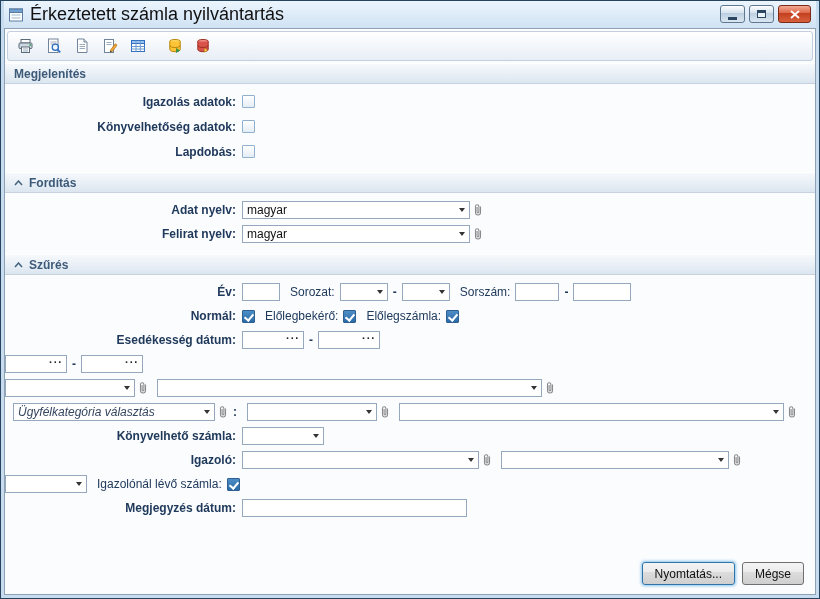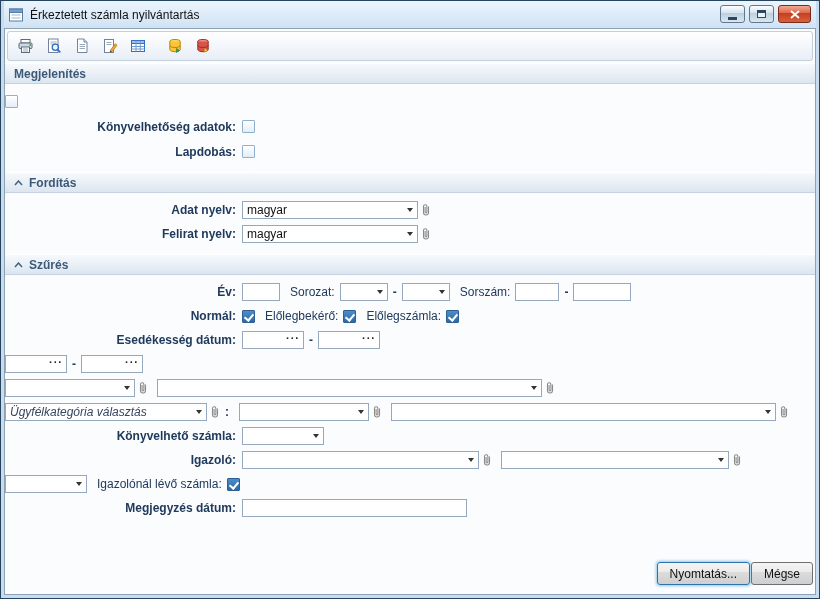--- a/index.html
+++ b/index.html
@@ -3,21 +3,21 @@
 <meta charset="utf-8">
 <style>
   html,body{margin:0;padding:0;background:#8f9daa;font-family:"Liberation Sans",sans-serif;}
   *{box-sizing:border-box;}
   .window{width:820px;height:599px;border:1px solid #27445e;background:#c8dcf0;padding:0 3px 3px;
           display:flex;flex-direction:column;font-size:12px;color:#1c2a3a;}
   
   .titlebar{height:27px;display:flex;align-items:center;padding:0 4px;position:relative;
             background:linear-gradient(#ecf5fd,#cfe2f4);}
   .app-icon{width:16px;height:16px;display:inline-flex;margin-right:6px;}
-  .title-text{font-size:12px;color:#111;white-space:nowrap;}
+  .title-text{font-size:18px;color:#111;white-space:nowrap;}
   .win-controls{position:absolute;right:5px;top:4px;display:flex;}
   .wbtn{height:18px;border:1px solid #5f7890;border-radius:3px;margin-left:4px;
         display:inline-flex;align-items:center;justify-content:center;cursor:pointer;
         background:linear-gradient(#fdfeff,#d4e1ed 45%,#bccfe0 45%,#dbe7f2);}
   .wbtn.min,.wbtn.max{width:25px;}
   .wbtn.close{width:33px;border-color:#7e2a18;
         background:linear-gradient(#f2a893,#dd6647 45%,#c2401f 45%,#d8603c);}
   .glyph-min{width:9px;height:3px;background:#2a4660;margin-top:8px;}
   .glyph-max{width:9px;height:8px;border:1px solid #2a4660;border-top-width:3px;background:#eaf2fa;}
   
@@ -47,34 +47,34 @@
   .combo{height:18px;border:1px solid #95a8be;background:#fff;display:inline-flex;align-items:center;cursor:pointer;}
   .combo .txt{flex:1;padding:0 4px;white-space:nowrap;overflow:hidden;color:#111;}
   .combo .txt.italic{font-style:italic;color:#35465f;}
   .combo .arr{width:14px;align-self:stretch;display:flex;align-items:center;justify-content:center;}
   .tri{width:0;height:0;border-left:3.5px solid transparent;border-right:3.5px solid transparent;border-top:4px solid #333;}
   .datefield{width:62px;height:18px;border:1px solid #95a8be;background:#fff;
              display:inline-flex;align-items:center;justify-content:flex-end;}
   .datedots{font-weight:bold;color:#222;font-size:11px;letter-spacing:1px;padding:0 3px 3px 0;cursor:pointer;line-height:1;}
   .clip{margin-left:2px;display:inline-flex;cursor:pointer;}
   .gap8{margin-left:8px;}
-  .ml6{margin-left:0;}
+  .ml6{margin-left:8px;}
   .ml10{margin-left:10px;}
   
   .cb{width:13px;height:13px;border:1px solid #8fb0cf;border-radius:1px;cursor:pointer;
       background:linear-gradient(#ffffff,#e4edf6);position:relative;flex:0 0 13px;}
   .cb.checked{background:linear-gradient(#4d8ec6,#2a6aa8);border-color:#2d5f92;}
   .cb.checked::after{content:"";position:absolute;left:3px;top:1px;width:4px;height:7px;
       border-right:2px solid #fff;border-bottom:2px solid #fff;transform:rotate(40deg);}
   
   .w38{width:38px;}.w44{width:44px;}.w48{width:48px;}.w58{width:58px;}.w82{width:82px;}
-  .w130{width:130px;}.w196{width:176px;}.w202{width:202px;}.w225{width:225px;}
+  .w130{width:130px;}.w196{width:228px;}.w202{width:202px;}.w225{width:225px;}
   .w228{width:228px;}.w237c{width:237px;}.w385{width:385px;}
   
-  .footer{margin-top:auto;display:flex;justify-content:flex-end;gap:1px;padding:6px 2px 9px;}
+  .footer{margin-top:auto;display:flex;justify-content:flex-end;gap:7px;padding:6px 11px 9px;}
   .btn{height:23px;padding:0 12px;border:1px solid #707070;border-radius:3px;cursor:pointer;
        background:linear-gradient(#f4f4f4,#ebebeb 45%,#dcdcdc 45%,#cfcfcf);
        font:12px "Liberation Sans",sans-serif;color:#111;}
   .btn.focused{border-color:#2f73a8;box-shadow:0 0 3px 1px #8cc5ea;}
 </style>
 </head>
 <body>
 
 <div class="window">
 
@@ -173,20 +173,21 @@
       </span>
     </div>
 
     <div class="content">
 
       <div class="sec-header">
         <span class="sec-title">Megjelenítés</span>
       </div>
       <div class="sec-body">
         <div class="row h25">
+          <span class="lbl">Igazolás adatok:</span>
           <span class="cb"></span>
         </div>
         <div class="row h25">
           <span class="lbl">Könyvelhetőség adatok:</span>
           <span class="cb"></span>
         </div>
         <div class="row h25">
           <span class="lbl">Lapdobás:</span>
           <span class="cb"></span>
         </div>

